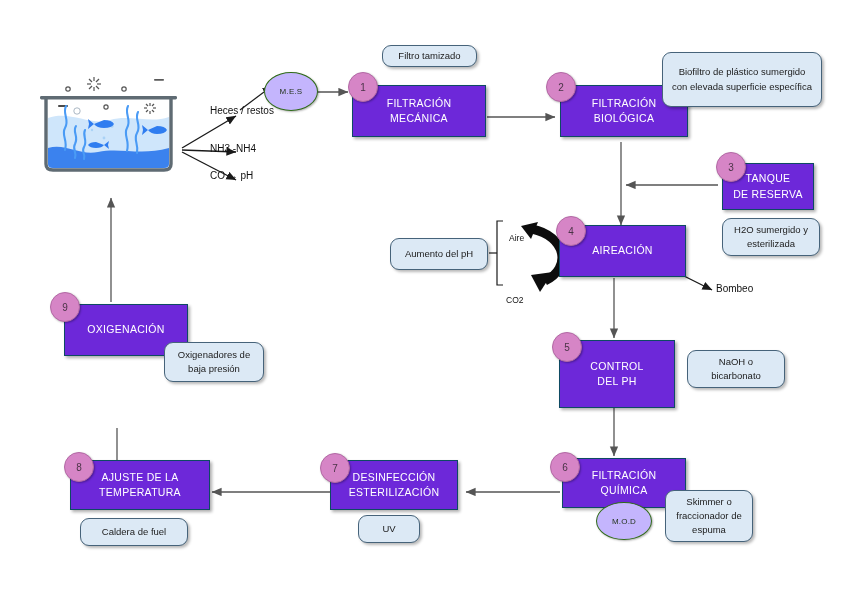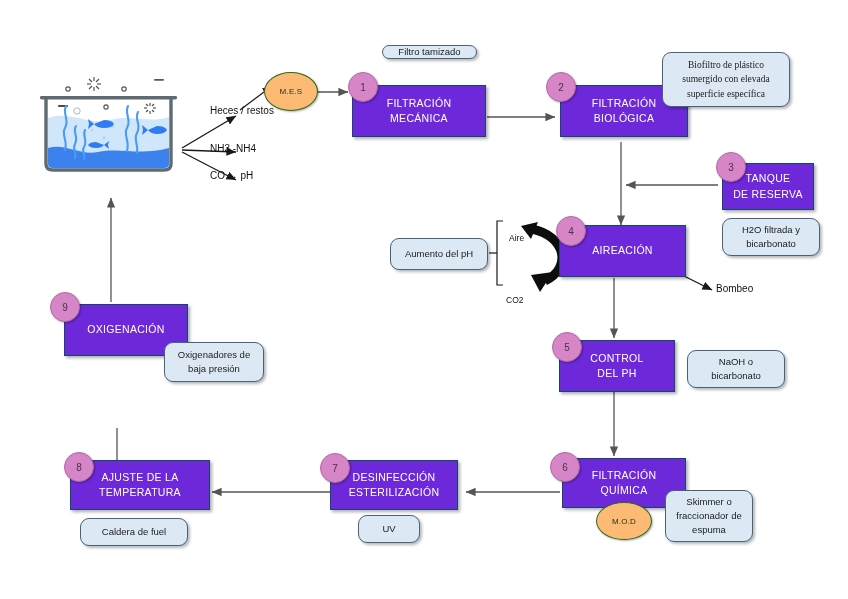--- a/index.html
+++ b/index.html
@@ -58,21 +58,21 @@
     line-height:1.5;
     display:flex;align-items:center;justify-content:center;
     text-align:center;
     box-sizing:border-box;
     padding:3px 7px;
     z-index:7;
   }
   
   .ellipse{
     position:absolute;
-    background:#fdba74;
+    background:#c4b5fd;
     border:1px solid #2f6b18;
     border-radius:50%;
     box-shadow:1px 1px 2px rgba(0,0,0,.3);
     color:#22331c;
     font-size:8px;
     display:flex;align-items:center;justify-content:center;
     z-index:8;
     letter-spacing:.2px;
   }
   
@@ -237,21 +237,21 @@
 
   <div class="proc" style="left:559px;top:225px;width:127px;height:52px;">
     <span>
       <span>AIREACIÓN</span>
     </span>
   </div>
   <div class="badge" style="left:556px;top:216px;">
     <span>4</span>
   </div>
 
-  <div class="proc" style="left:559px;top:340px;width:116px;height:52px;">
+  <div class="proc" style="left:559px;top:340px;width:116px;height:68px;">
     <span>
       <span>CONTROL</span><br>
       <span>DEL PH</span>
     </span>
   </div>
   <div class="badge" style="left:552px;top:332px;">
     <span>5</span>
   </div>
 
   <div class="proc" style="left:562px;top:458px;width:124px;height:50px;">
@@ -286,25 +286,25 @@
 
   <div class="proc" style="left:64px;top:304px;width:124px;height:52px;">
     <span>
       <span>OXIGENACIÓN</span>
     </span>
   </div>
   <div class="badge" style="left:50px;top:292px;">
     <span>9</span>
   </div>
 
-  <div class="note" style="left:382px;top:45px;width:95px;height:14px;border-radius:10px;">Filtro tamizado</div>
-
-  <div class="note" style="left:662px;top:52px;width:128px;height:55px;font-family:Liberation Serif, serif;">Biofiltro de plástico sumergido con elevada superficie específica</div>
-
-  <div class="note" style="left:722px;top:218px;width:98px;height:38px;">H2O filtrada y bicarbonato</div>
+  <div class="note" style="left:382px;top:45px;width:95px;height:22px;">Filtro tamizado</div>
+
+  <div class="note" style="left:662px;top:52px;width:160px;height:55px;">Biofiltro de plástico sumergido con elevada superficie específica</div>
+
+  <div class="note" style="left:722px;top:218px;width:98px;height:38px;">H2O sumergido y esterilizada</div>
 
   <div class="note" style="left:687px;top:350px;width:98px;height:38px;">NaOH o bicarbonato</div>
 
   <div class="note" style="left:390px;top:238px;width:98px;height:32px;">Aumento del pH</div>
 
   <div class="note" style="left:665px;top:490px;width:88px;height:52px;">Skimmer o fraccionador de espuma</div>
 
   <div class="note" style="left:358px;top:515px;width:62px;height:28px;text-align:center;">UV</div>
 
   <div class="note" style="left:80px;top:518px;width:108px;height:28px;">Caldera de fuel</div>

